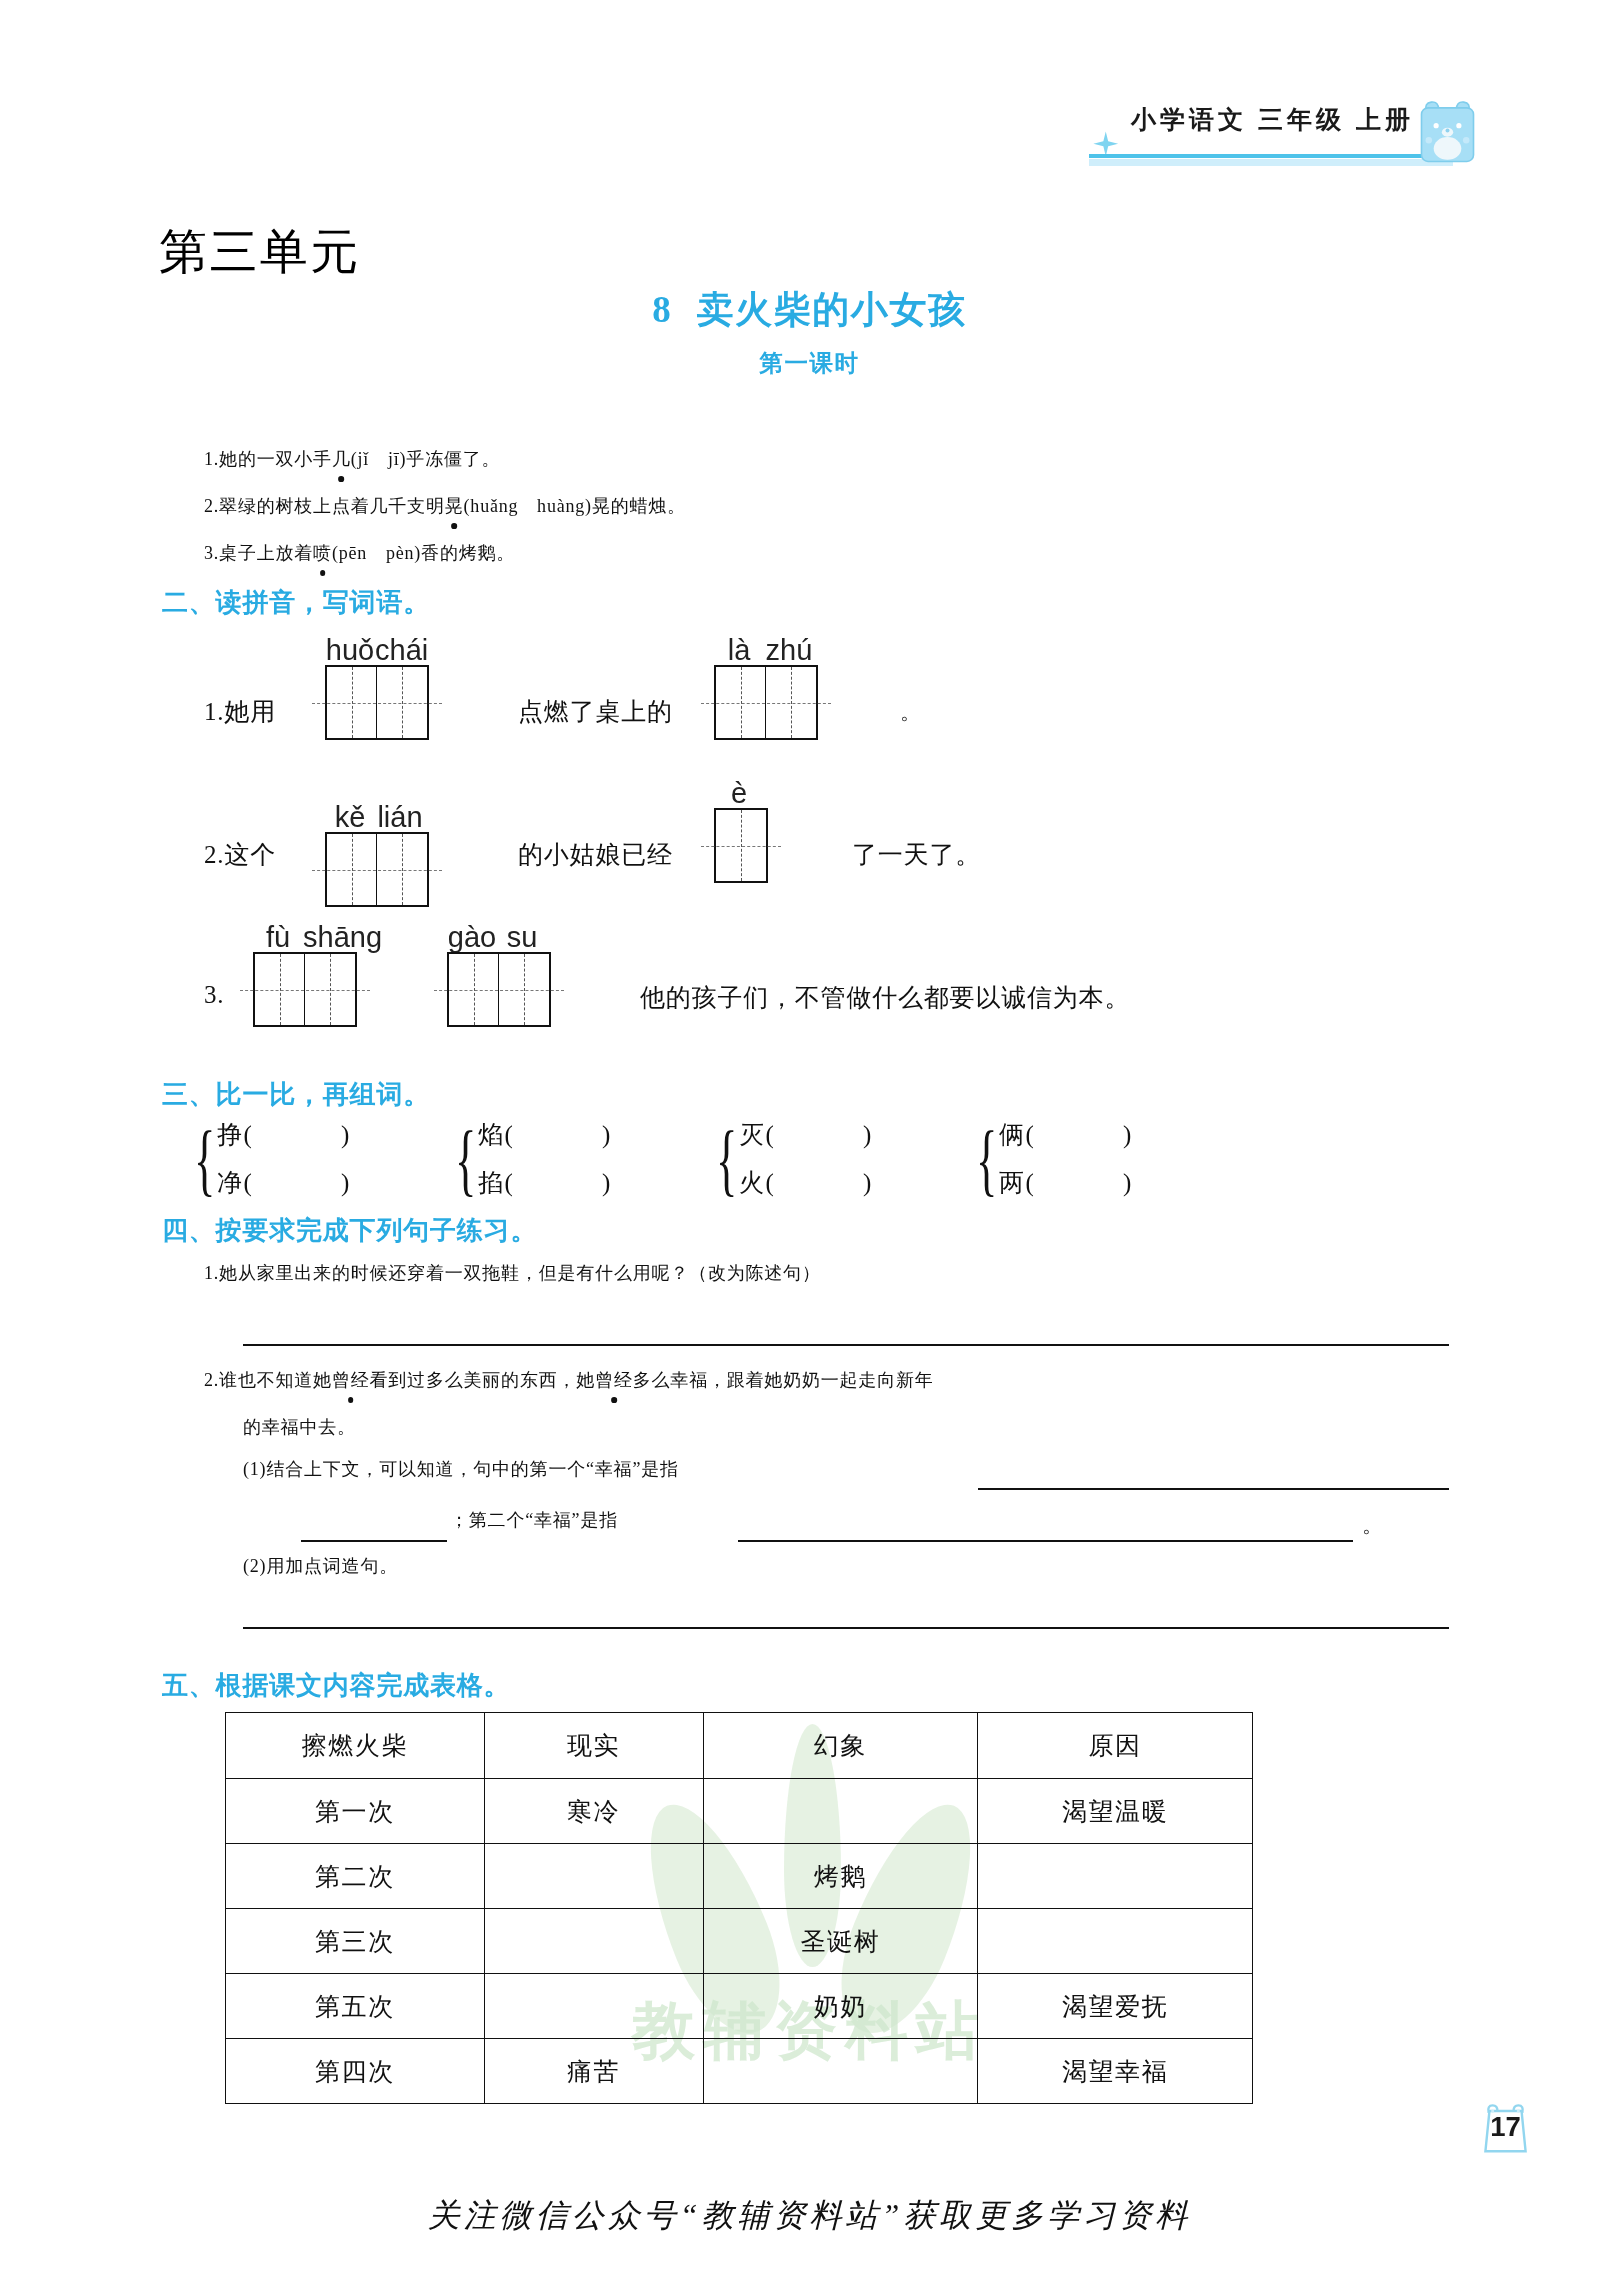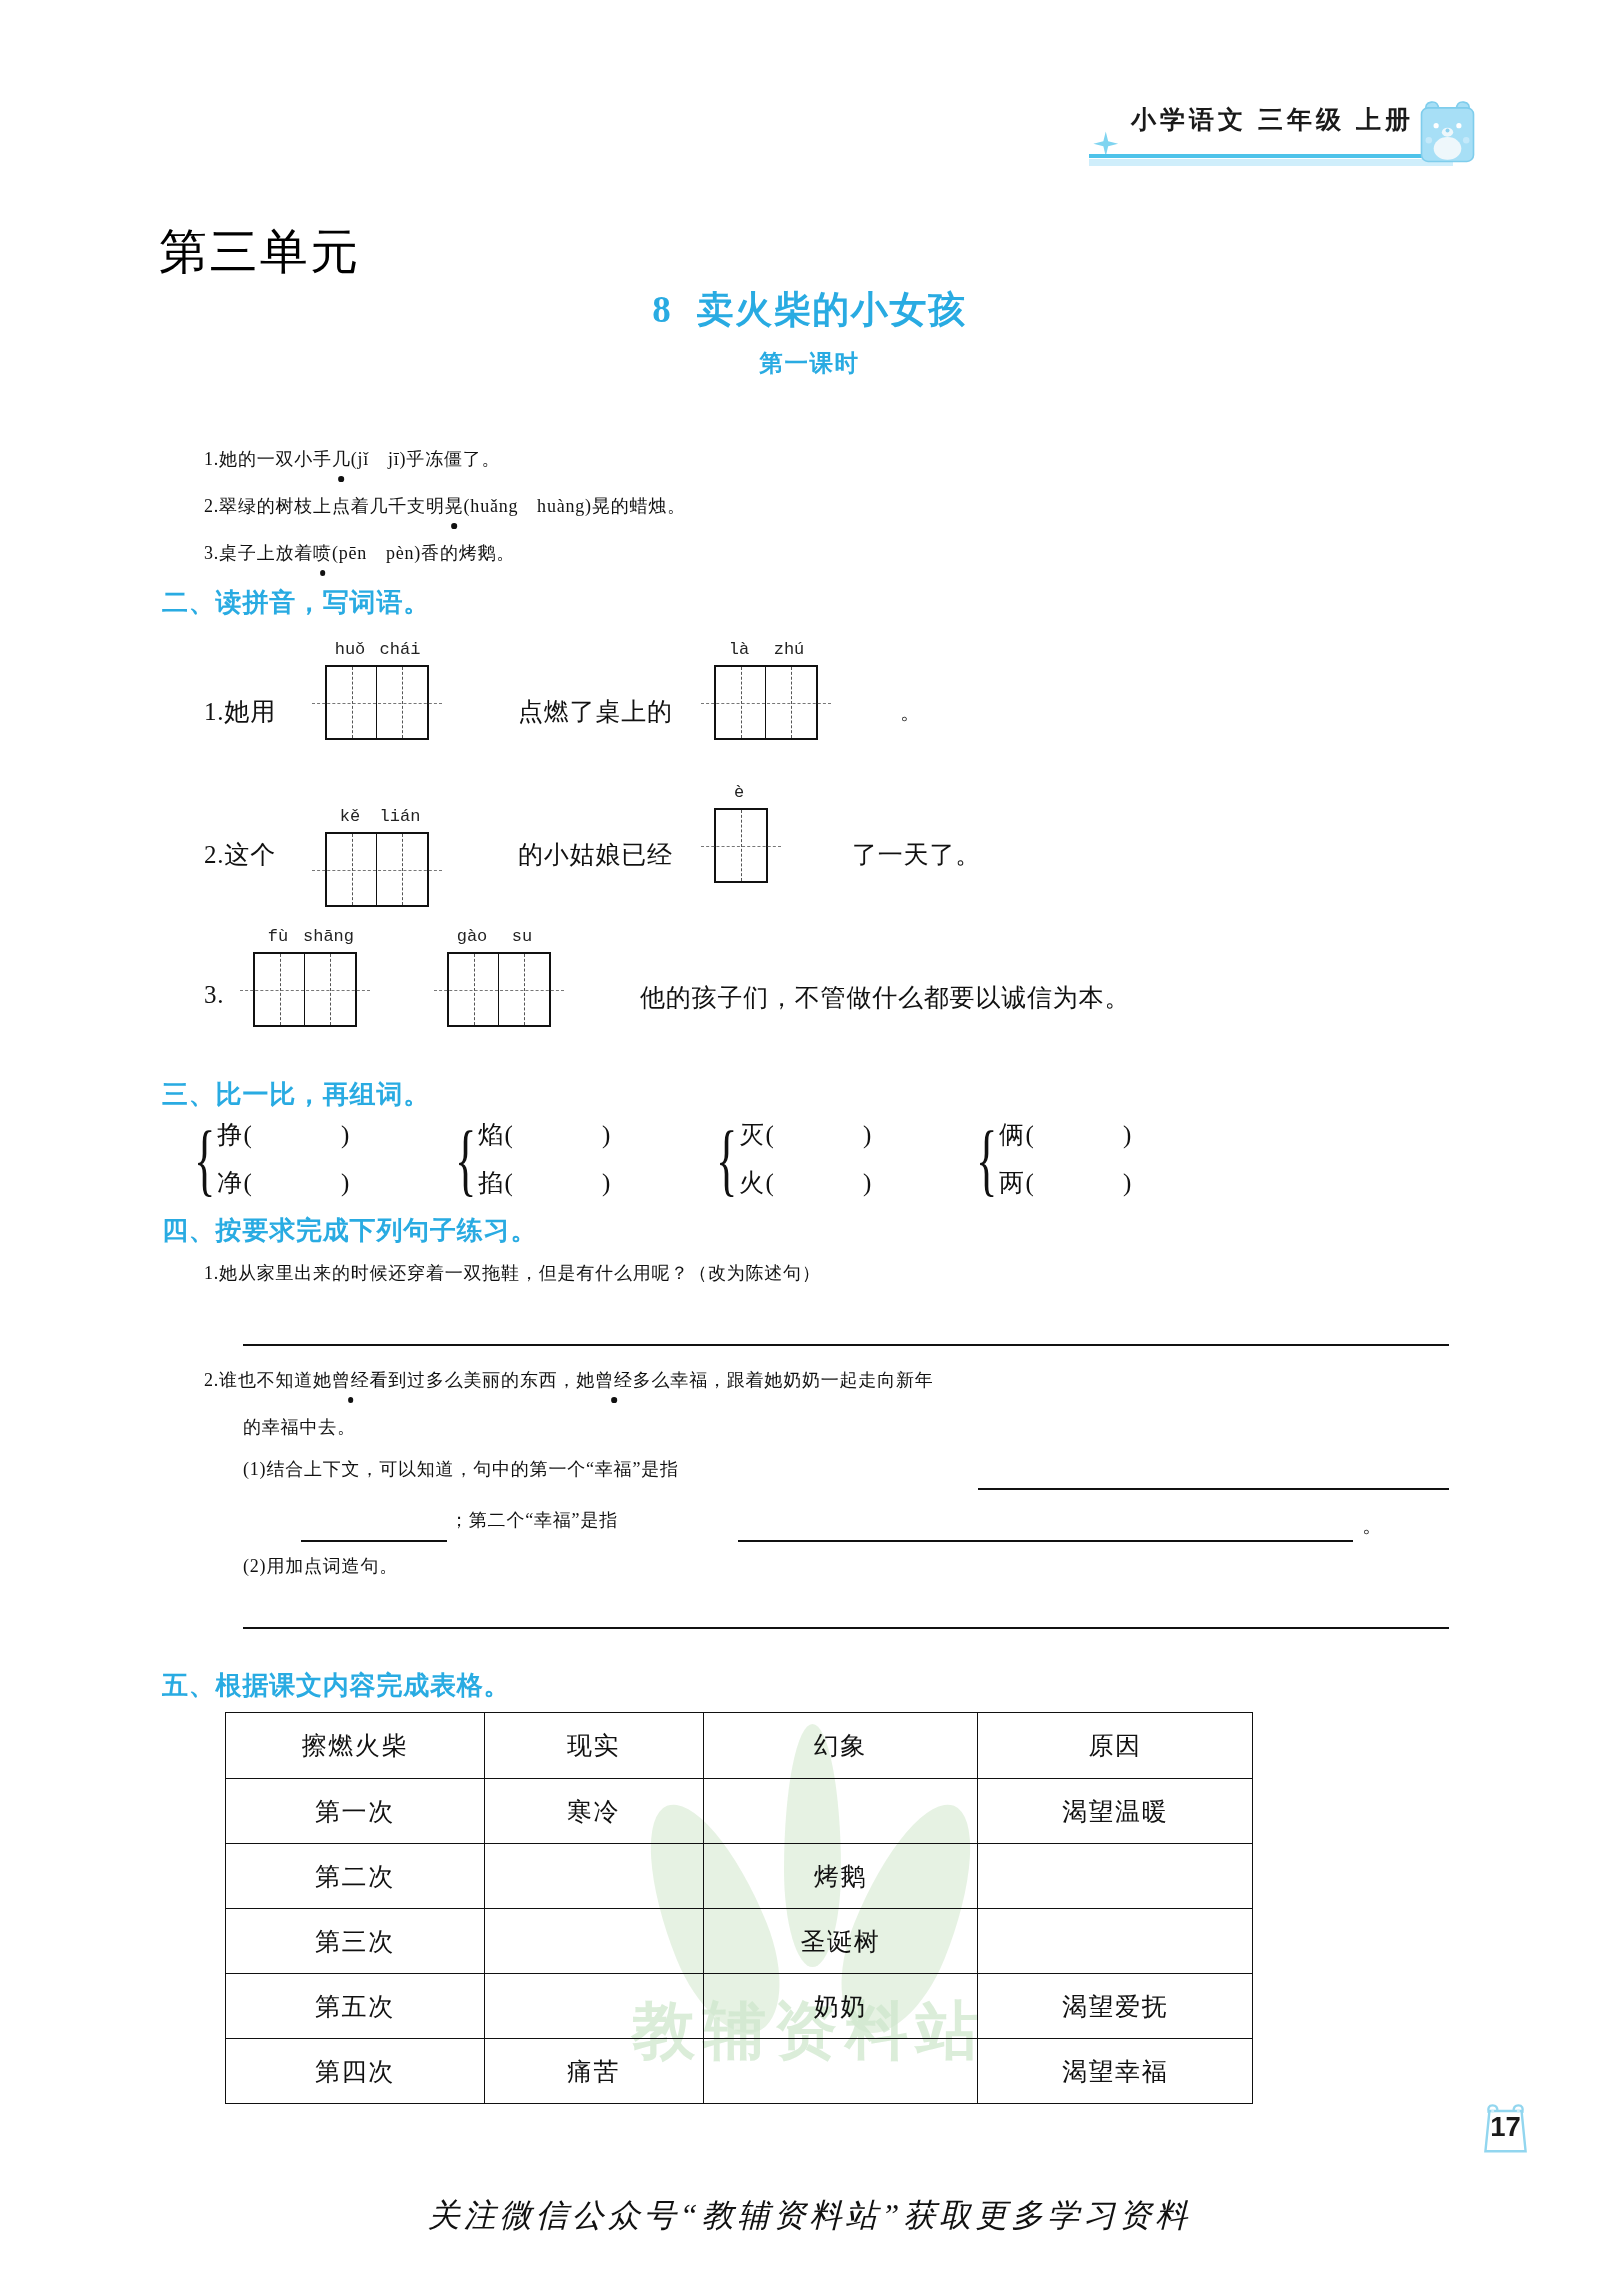--- a/index.html
+++ b/index.html
@@ -138,26 +138,25 @@
     transform: translateX(-50%);
     width: 5.7px; height: 5.7px;
     background: #111;
     border-radius: 50%;
   }
 
   
   .tz-group { position: absolute; }
   .tz-pinyin {
     display: flex;
-    font-family: Liberation Mono, monospace;
-    font-size: 17px;
+    font-family: Liberation Sans, sans-serif;
+    font-size: 29px;
     color: #222;
     height: 31px;
     letter-spacing: 0px;
-    align-items: center;
   }
   .tz-pinyin span {
     text-align: center;
   }
   .tz-box {
     display: flex;
     border: 2.4px solid #111;
     background: transparent;
     position: relative;
   }

